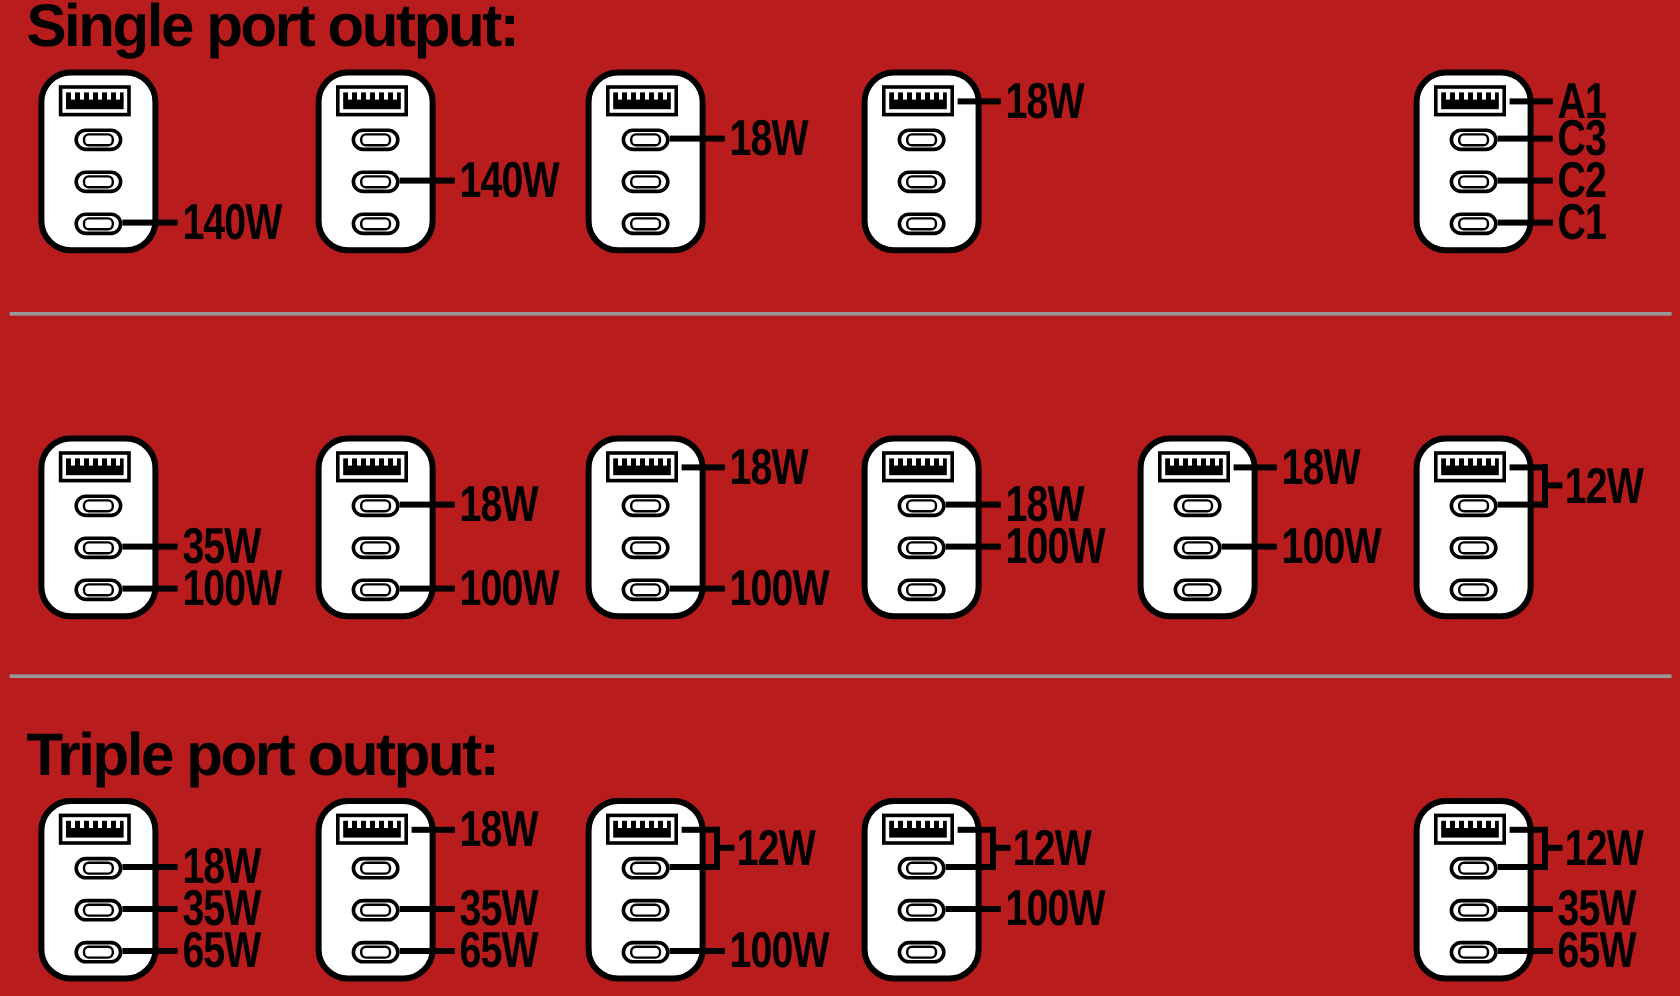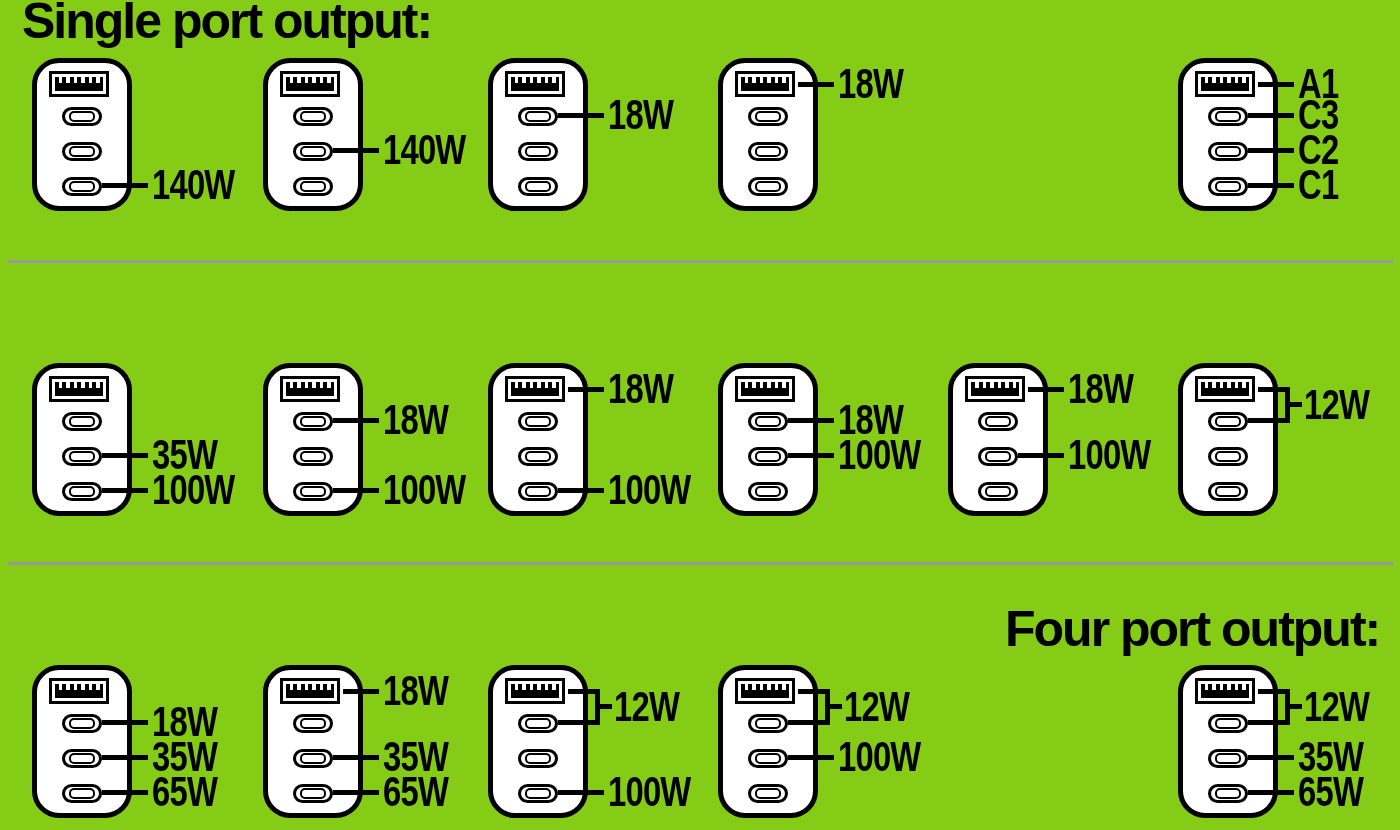--- a/index.html
+++ b/index.html
@@ -1,16 +1,16 @@
 <!DOCTYPE html>
 <html><head>
 <meta charset="utf-8">
 <style>
   html,body{margin:0;padding:0;background:#ffffff;}
-  .stage{position:relative;width:1400px;height:830px;background:#84cc16;overflow:hidden;
+  .stage{position:relative;width:1400px;height:830px;background:#b91c1c;overflow:hidden;
          font-family:"Liberation Sans",sans-serif;color:#000;}
   .heading{position:absolute;font-size:50px;font-weight:bold;letter-spacing:-2px;
            line-height:1;white-space:nowrap;color:#000;}
   .divider{position:absolute;left:8px;right:7px;height:3px;background:#999;}
   .cgroup{position:absolute;width:230px;height:162px;}
   .cbody{position:absolute;left:0;top:0;width:100px;height:153px;border:5px solid #000;
          border-radius:27px;background:#fff;box-sizing:border-box;}
   .usba{position:absolute;left:17px;top:13px;width:60px;height:26px;border:3px solid #000;
         box-sizing:border-box;background:#fff;}
   .comb{position:absolute;left:3px;right:3px;bottom:3px;height:14px;
@@ -26,21 +26,21 @@
   .wtext{position:absolute;font-size:42px;font-weight:bold;line-height:42px;letter-spacing:-1px;
          color:#000;transform:scaleX(.78);transform-origin:left center;white-space:nowrap;}
 </style>
 </head>
 <body>
 
 <div class="stage" id="stage">
   <div class="heading" style="left:22px;top:-4px">Single port output:</div>
   <div class="divider" style="top:260px"></div>
   <div class="divider" style="top:562px"></div>
-  <div class="heading" style="left:1005px;top:604px">Four port output:</div>
+  <div class="heading" style="left:22px;top:604px">Triple port output:</div>
 <div class="cgroup" style="left: 32px; top: 58px;">
       <div class="cbody"></div>
       <div class="usba">
         <div class="comb"></div>
       </div>
       <div class="usbc" style="top: 48.5px;">
         <div class="cbar"></div>
       </div>
       <div class="usbc" style="top: 83.5px;">
         <div class="cbar"></div>

